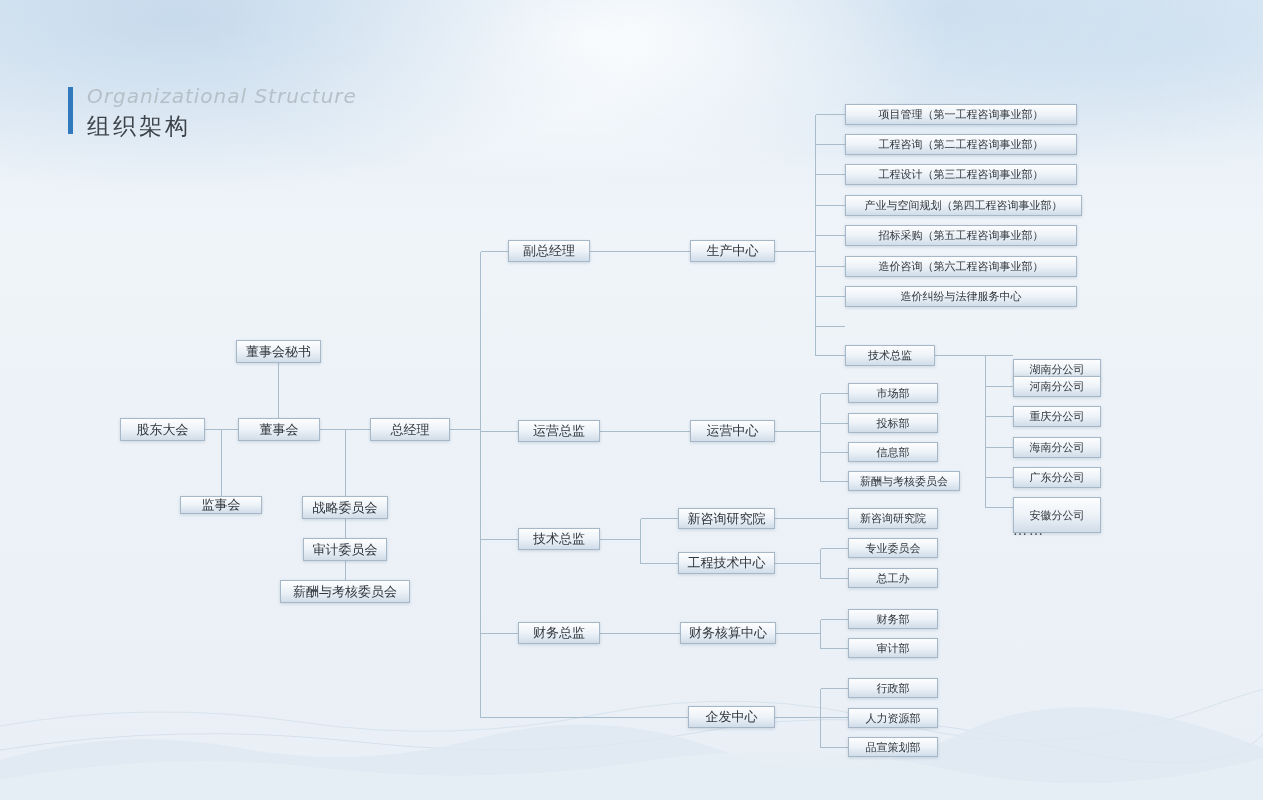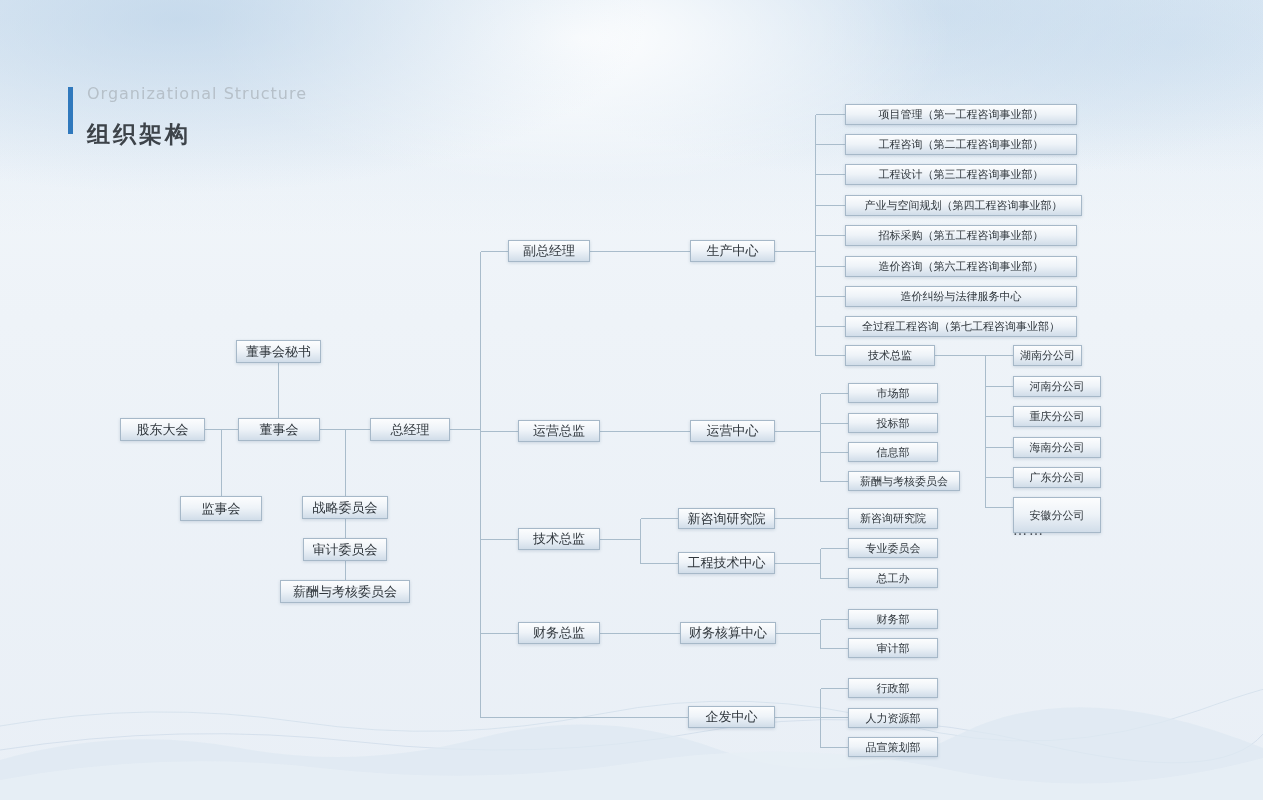--- a/index.html
+++ b/index.html
@@ -13,22 +13,22 @@
     background:
       radial-gradient(60% 120% at 14% 8%, rgba(176,203,228,.55), rgba(176,203,228,0) 62%),
       radial-gradient(42% 90% at 46% 16%, rgba(255,255,255,.95), rgba(255,255,255,0) 70%),
       radial-gradient(55% 110% at 74% 6%, rgba(189,212,233,.5), rgba(189,212,233,0) 65%),
       radial-gradient(40% 80% at 93% 18%, rgba(203,222,239,.55), rgba(203,222,239,0) 70%),
       linear-gradient(180deg, rgba(214,229,242,.6), rgba(238,243,248,0));
   }
   .mountains { position:absolute; bottom:0; left:0; }
   .header { position:absolute; left:68px; top:84px; display:flex; align-items:flex-start; }
   .accent-bar { width:5px; height:47px; background:#3079bd; margin-right:14px; margin-top:3px; }
-  .title-en { font-size:16px; color:#b6c0c9; letter-spacing:1px; }
-  .title-zh { font-size:23px; color:#3d4349; font-weight:bold; letter-spacing:3px; margin-top:16px; }
+  .title-en { font-size:20px; color:#b6c0c9; letter-spacing:1px;font-style:italic; }
+  .title-zh { font-size:23px; color:#3d4349; font-weight:normal; letter-spacing:3px; margin-top:3px; }
   .connectors { position:absolute; top:0; left:0; }
   .node {
     position:absolute; box-sizing:border-box;
     display:flex; align-items:center; justify-content:center; white-space:nowrap;
     background:linear-gradient(180deg,#fcfdfe 0%,#eef3f8 48%,#d1dde9 100%);
     border:1px solid #a6b8c8;
     box-shadow:0 1px 3px rgba(110,135,160,.28);
     color:#2f363c; font-size:13px;
   }
   .node.sm { font-size:11px;text-align:center; }
@@ -124,21 +124,21 @@
       <line x1="820.5" y1="688.5" x2="820.5" y2="747.5"></line>
       <line x1="820.5" y1="688.5" x2="848" y2="688.5"></line>
       <line x1="820.5" y1="717.5" x2="848" y2="717.5"></line>
       <line x1="820.5" y1="747.5" x2="848" y2="747.5"></line>
     </g>
   </svg>
 
   <div class="node" style="left:120px;top:418px;width:85px;height:23px">股东大会</div>
   <div class="node" style="left:238px;top:418px;width:82px;height:23px">董事会</div>
   <div class="node" style="left:236px;top:340px;width:85px;height:23px">董事会秘书</div>
-  <div class="node" style="left:180px;top:496px;width:82px;height:25px">监事会</div>
+  <div class="node" style="left:180px;top:496px;width:82px;height:18px">监事会</div>
   <div class="node" style="left:302px;top:496px;width:86px;height:23px">战略委员会</div>
   <div class="node" style="left:303px;top:538px;width:84px;height:23px">审计委员会</div>
   <div class="node" style="left:280px;top:580px;width:130px;height:23px">薪酬与考核委员会</div>
   <div class="node" style="left:370px;top:418px;width:80px;height:23px">总经理</div>
 
   <div class="node" style="left:508px;top:240px;width:82px;height:22px">副总经理</div>
   <div class="node" style="left:690px;top:240px;width:85px;height:22px">生产中心</div>
   <div class="node" style="left:518px;top:420px;width:82px;height:22px">运营总监</div>
   <div class="node" style="left:690px;top:420px;width:85px;height:22px">运营中心</div>
   <div class="node" style="left:518px;top:528px;width:82px;height:22px">技术总监</div>
@@ -148,24 +148,23 @@
   <div class="node" style="left:680px;top:622px;width:96px;height:22px">财务核算中心</div>
   <div class="node" style="left:688px;top:706px;width:87px;height:22px">企发中心</div>
 
   <div class="node sm" style="left:845px;top:104px;width:232px;height:21px">项目管理（第一工程咨询事业部）</div>
   <div class="node sm" style="left:845px;top:134px;width:232px;height:21px">工程咨询（第二工程咨询事业部）</div>
   <div class="node sm" style="left:845px;top:164px;width:232px;height:21px">工程设计（第三工程咨询事业部）</div>
   <div class="node sm" style="left:845px;top:195px;width:237px;height:21px">产业与空间规划（第四工程咨询事业部）</div>
   <div class="node sm" style="left:845px;top:256px;width:232px;height:21px">造价咨询（第六工程咨询事业部）</div>
   <div class="node sm" style="left:845px;top:225px;width:232px;height:21px">招标采购（第五工程咨询事业部）</div>
   <div class="node sm" style="left:845px;top:286px;width:232px;height:21px">造价纠纷与法律服务中心</div>
-  <div class="node sm" style="left:845px;top:316px;width:232px;height:21px">全过程工程咨询（第七工程咨询事业部）</div>
   <div class="node sm" style="left:845px;top:345px;width:90px;height:21px">技术总监</div>
 
-  <div class="node sm" style="left:1013px;top:345px;width:69px;height:21px">湖南分公司</div>
+  <div class="node sm" style="left:1013px;top:359px;width:88px;height:21px">湖南分公司</div>
   <div class="node sm" style="left:1013px;top:376px;width:88px;height:21px">河南分公司</div>
   <div class="node sm" style="left:1013px;top:406px;width:88px;height:21px">重庆分公司</div>
   <div class="node sm" style="left:1013px;top:437px;width:88px;height:21px">海南分公司</div>
   <div class="node sm" style="left:1013px;top:467px;width:88px;height:21px">广东分公司</div>
   <div class="node sm" style="left:1013px;top:497px;width:88px;height:36px">安徽分公司</div>
   <div class="ellipsis" style="left:1013px;top:522px">……</div>
 
   <div class="node sm" style="left:848px;top:383px;width:90px;height:20px">市场部</div>
   <div class="node sm" style="left:848px;top:413px;width:90px;height:20px">投标部</div>
   <div class="node sm" style="left:848px;top:442px;width:90px;height:20px">信息部</div>

